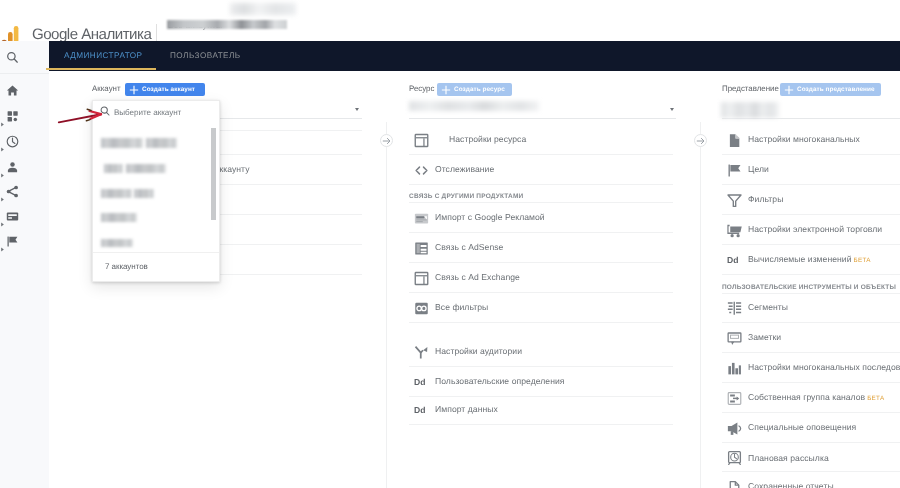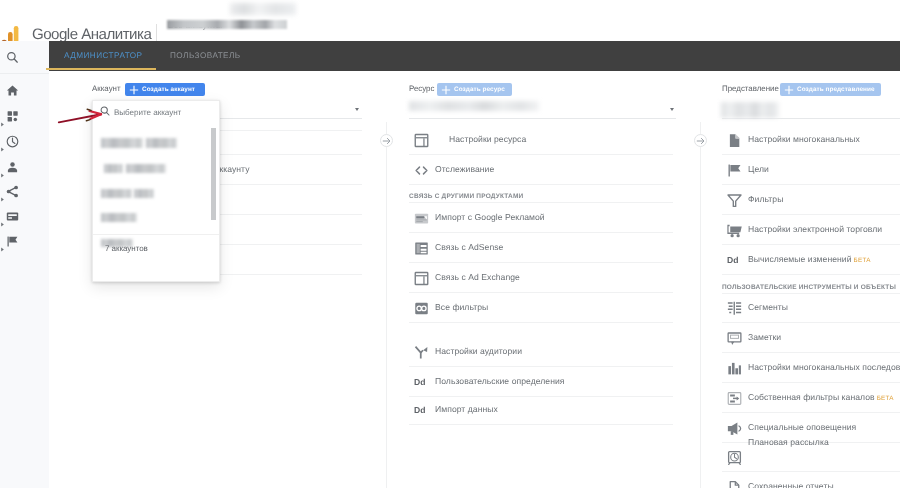--- a/index.html
+++ b/index.html
@@ -25,21 +25,21 @@
   .ddicon{position:absolute;width:15px;height:15px;font-size:8.6px;font-weight:bold;color:#5f6368;line-height:15px;text-align:left;}
 
   
   .rail{position:absolute;left:0;top:41px;width:49px;height:447px;background:#f8f9fb;
         box-sizing:border-box;}
   .railicon{position:absolute;left:6px;width:13px;height:13px;color:#5f6368;}
   .railsep{position:absolute;left:0;width:49px;height:1px;background:#eceef0;}
   .railcaret{position:absolute;left:0px;width:5px;height:5px;color:#6d7176;}
 
   
-  .tabsrow{position:absolute;left:49px;top:41px;width:851px;height:30px;background:#404040;
+  .tabsrow{position:absolute;left:49px;top:41px;width:851px;height:30px;background:#0f172a;
            box-sizing:border-box;}
   .tab{position:absolute;top:10px;font-size:8.2px;letter-spacing:.45px;}
   .tab.active{color:#4d90c9;}
   .tab.inactive{color:#8d9196;}
   .tabunderline{position:absolute;height:2px;background:#dcb65c;}
   .colsep{position:absolute;top:122px;width:1px;background:#eceef0;}
   .knob{position:absolute;width:13px;height:13px;border-radius:50%;
         border:1px solid #e2e4e6;background:#fff;box-sizing:border-box;}
   .knob svg{position:absolute;left:0.5px;top:0.5px;}
 
@@ -65,21 +65,21 @@
   .popup{position:absolute;left:92px;top:100px;width:128px;height:182px;background:#fff;
          border:1px solid #ececec;box-sizing:border-box;
          box-shadow:0 1px 3px rgba(0,0,0,.16), 0 5px 14px rgba(0,0,0,.10);}
   .popsearch{position:absolute;left:0;top:0;width:116px;height:22px;
              box-sizing:border-box;}
   .popsearch .sicon{position:absolute;left:6.5px;top:5px;width:10px;height:10px;color:#5f6368;}
   .popsearch .sph{position:absolute;left:21px;top:6.5px;font-size:8.1px;color:#747a7f;letter-spacing:-.05px;}
   .poplist{position:absolute;left:0;top:26px;width:126px;height:125px;overflow:hidden;}
   .popitem{position:absolute;left:0;width:126px;height:25px;}
   .popscroll{position:absolute;right:3px;width:5px;border-radius:0;background:#c8cacc;}
-  .popfoot{position:absolute;left:0;bottom:0;width:126px;height:47px;border-top:1px solid #f0f0f0;
+  .popfoot{position:absolute;left:0;bottom:0;width:126px;height:29px;border-top:1px solid #f0f0f0;
            box-sizing:border-box;}
   .popfoot span{position:absolute;left:12px;top:9px;font-size:8px;color:#5f6368;letter-spacing:-.05px;}
 
   .arrow{position:absolute;left:57px;top:106px;}
 </style>
 </head>
 <body>
 
 <div class="root">
 
@@ -363,36 +363,36 @@
       </svg>
       <div class="rowlbl" style="left:748px;top:362px"><span>Настройки многоканальных последов</span></div>
       <div class="row" style="left:722px;top:382px;width:178px"></div>
       <svg class="rowicon" viewBox="0 0 24 24" style="left:727px;top:391px">
         <rect x="2.0" y="2.6" width="20" height="18.8" rx="1.4" fill="none" stroke="currentColor" stroke-width="1.9" opacity=".6"></rect>
         <path d="M5.0 5.6h7.6v3.2H5.0z" fill="currentColor"></path>
         <path d="M5.0 15.2h7.6v3.2H5.0z" fill="currentColor"></path>
         <path d="M9.6 11.8h7.2" stroke="currentColor" stroke-width="2.4"></path>
         <path d="M15.4 8.6 19.6 11.8 15.4 15z" fill="currentColor"></path>
       </svg>
-      <div class="rowlbl" style="left:748px;top:392px"><span>Собственная фильтры каналов</span><span class="beta"> БЕТА</span></div>
+      <div class="rowlbl" style="left:748px;top:392px"><span>Собственная группа каналов</span><span class="beta"> БЕТА</span></div>
       <div class="row" style="left:722px;top:412px;width:178px"></div>
       <svg class="rowicon" viewBox="0 0 24 24" style="left:727px;top:421px">
         <path d="M1.4 7.8h5.8l9.4-5.4v19.2L7.2 16.2H1.4z" fill="currentColor"></path>
         <path d="M6.0 16.2h4.2v6.0H6.0z" fill="currentColor"></path>
         <path d="M19.2 8.0a4.4 4.4 0 0 1 0 8.0" fill="none" stroke="currentColor" stroke-width="2.1" stroke-linecap="round"></path>
       </svg>
       <div class="rowlbl" style="left:748px;top:422px"><span>Специальные оповещения</span></div>
       <div class="row" style="left:722px;top:442px;width:178px"></div>
       <svg class="rowicon" viewBox="0 0 24 24" style="left:727px;top:450px">
         <rect x="2.6" y="2.6" width="18.8" height="17.6" rx="1.4" fill="none" stroke="currentColor" stroke-width="2.1"></rect>
         <circle cx="12" cy="11.4" r="6.1" fill="none" stroke="currentColor" stroke-width="1.7"></circle>
         <path d="M12 6.7v4.9l3.6 2.6" fill="none" stroke="currentColor" stroke-width="1.7" stroke-linecap="round"></path>
         <path d="M4.6 20.4 2.8 23M19.4 20.4 21.2 23" stroke="currentColor" stroke-width="2.1" stroke-linecap="round"></path>
       </svg>
-      <div class="rowlbl" style="left:748px;top:437px"><span>Плановая рассылка</span></div>
+      <div class="rowlbl" style="left:748px;top:453px"><span>Плановая рассылка</span></div>
       <div class="row" style="left:722px;top:471px;width:178px"></div>
       <svg class="rowicon" viewBox="0 0 24 24" style="left:727px;top:480px">
         <path d="M5.2 2.6h8.1l5.5 5.6v13.2H5.2z" fill="none" stroke="currentColor" stroke-width="2.1" stroke-linejoin="round"></path>
         <path d="M13.3 2.6v5.6h5.5" fill="none" stroke="currentColor" stroke-width="2.1" stroke-linejoin="round"></path>
       </svg>
       <div class="rowlbl" style="left:748px;top:481px"><span>Сохраненные отчеты</span></div>
     </div>
 
   <div class="popup">
     <div class="popsearch">

